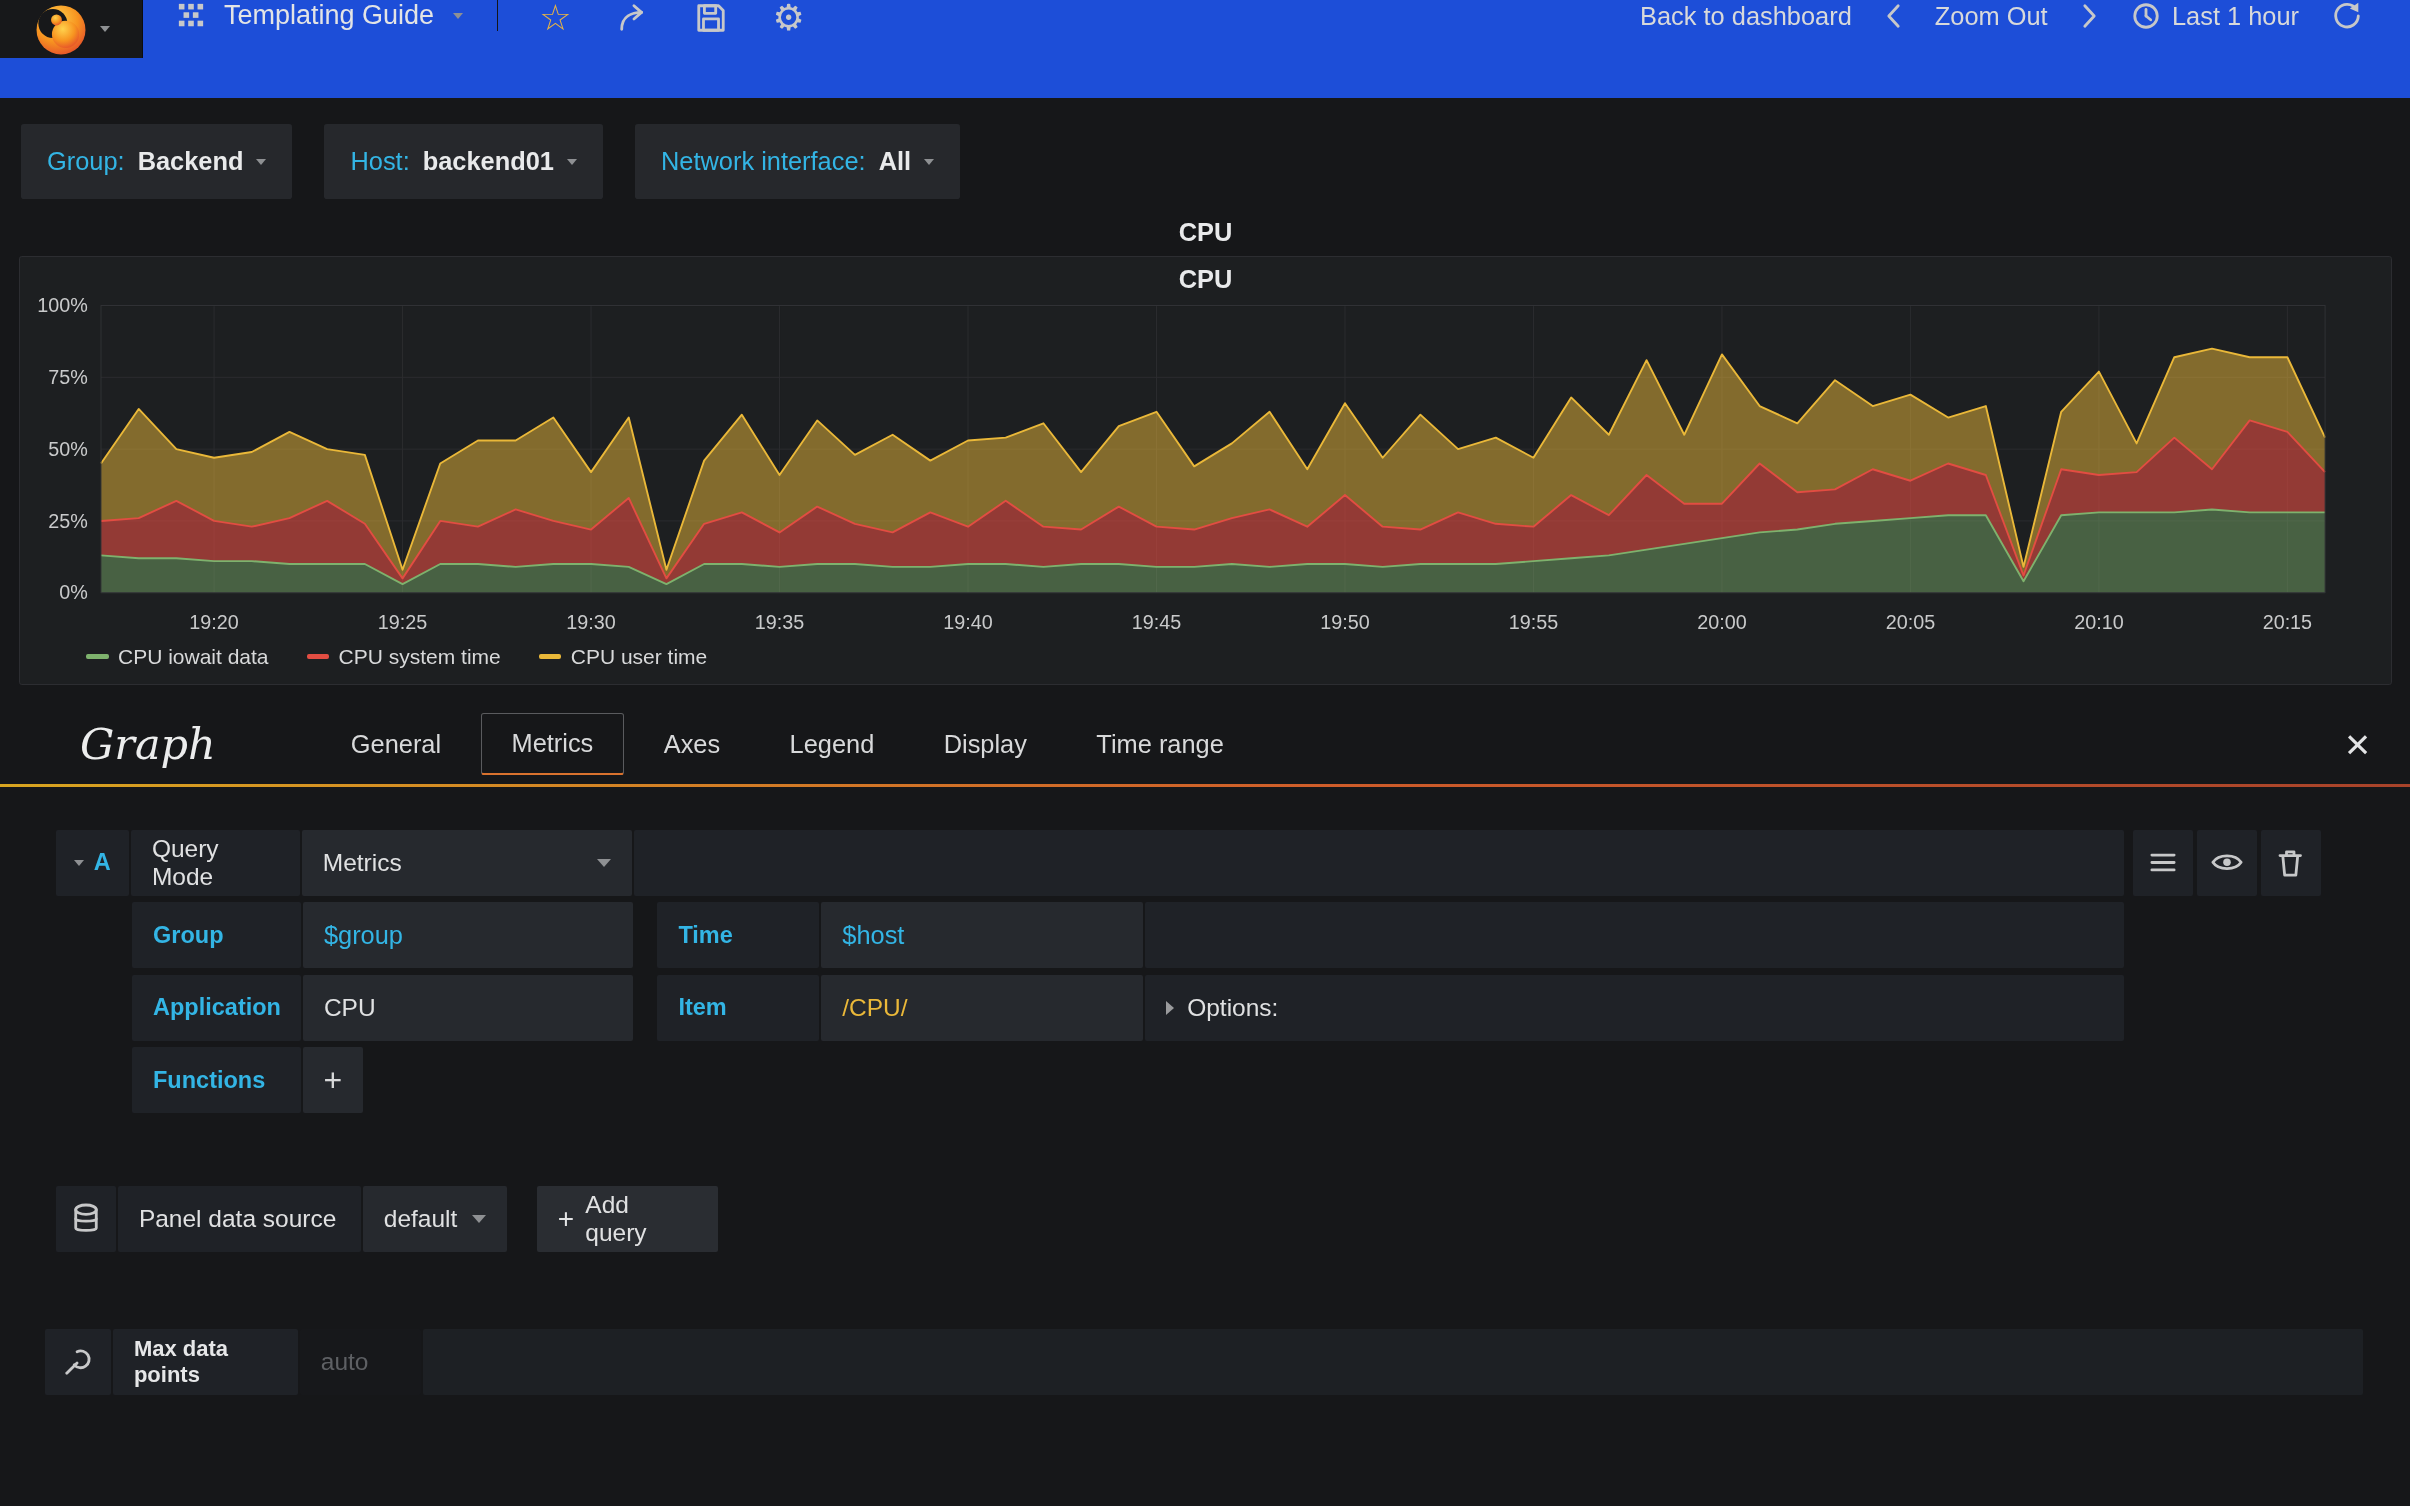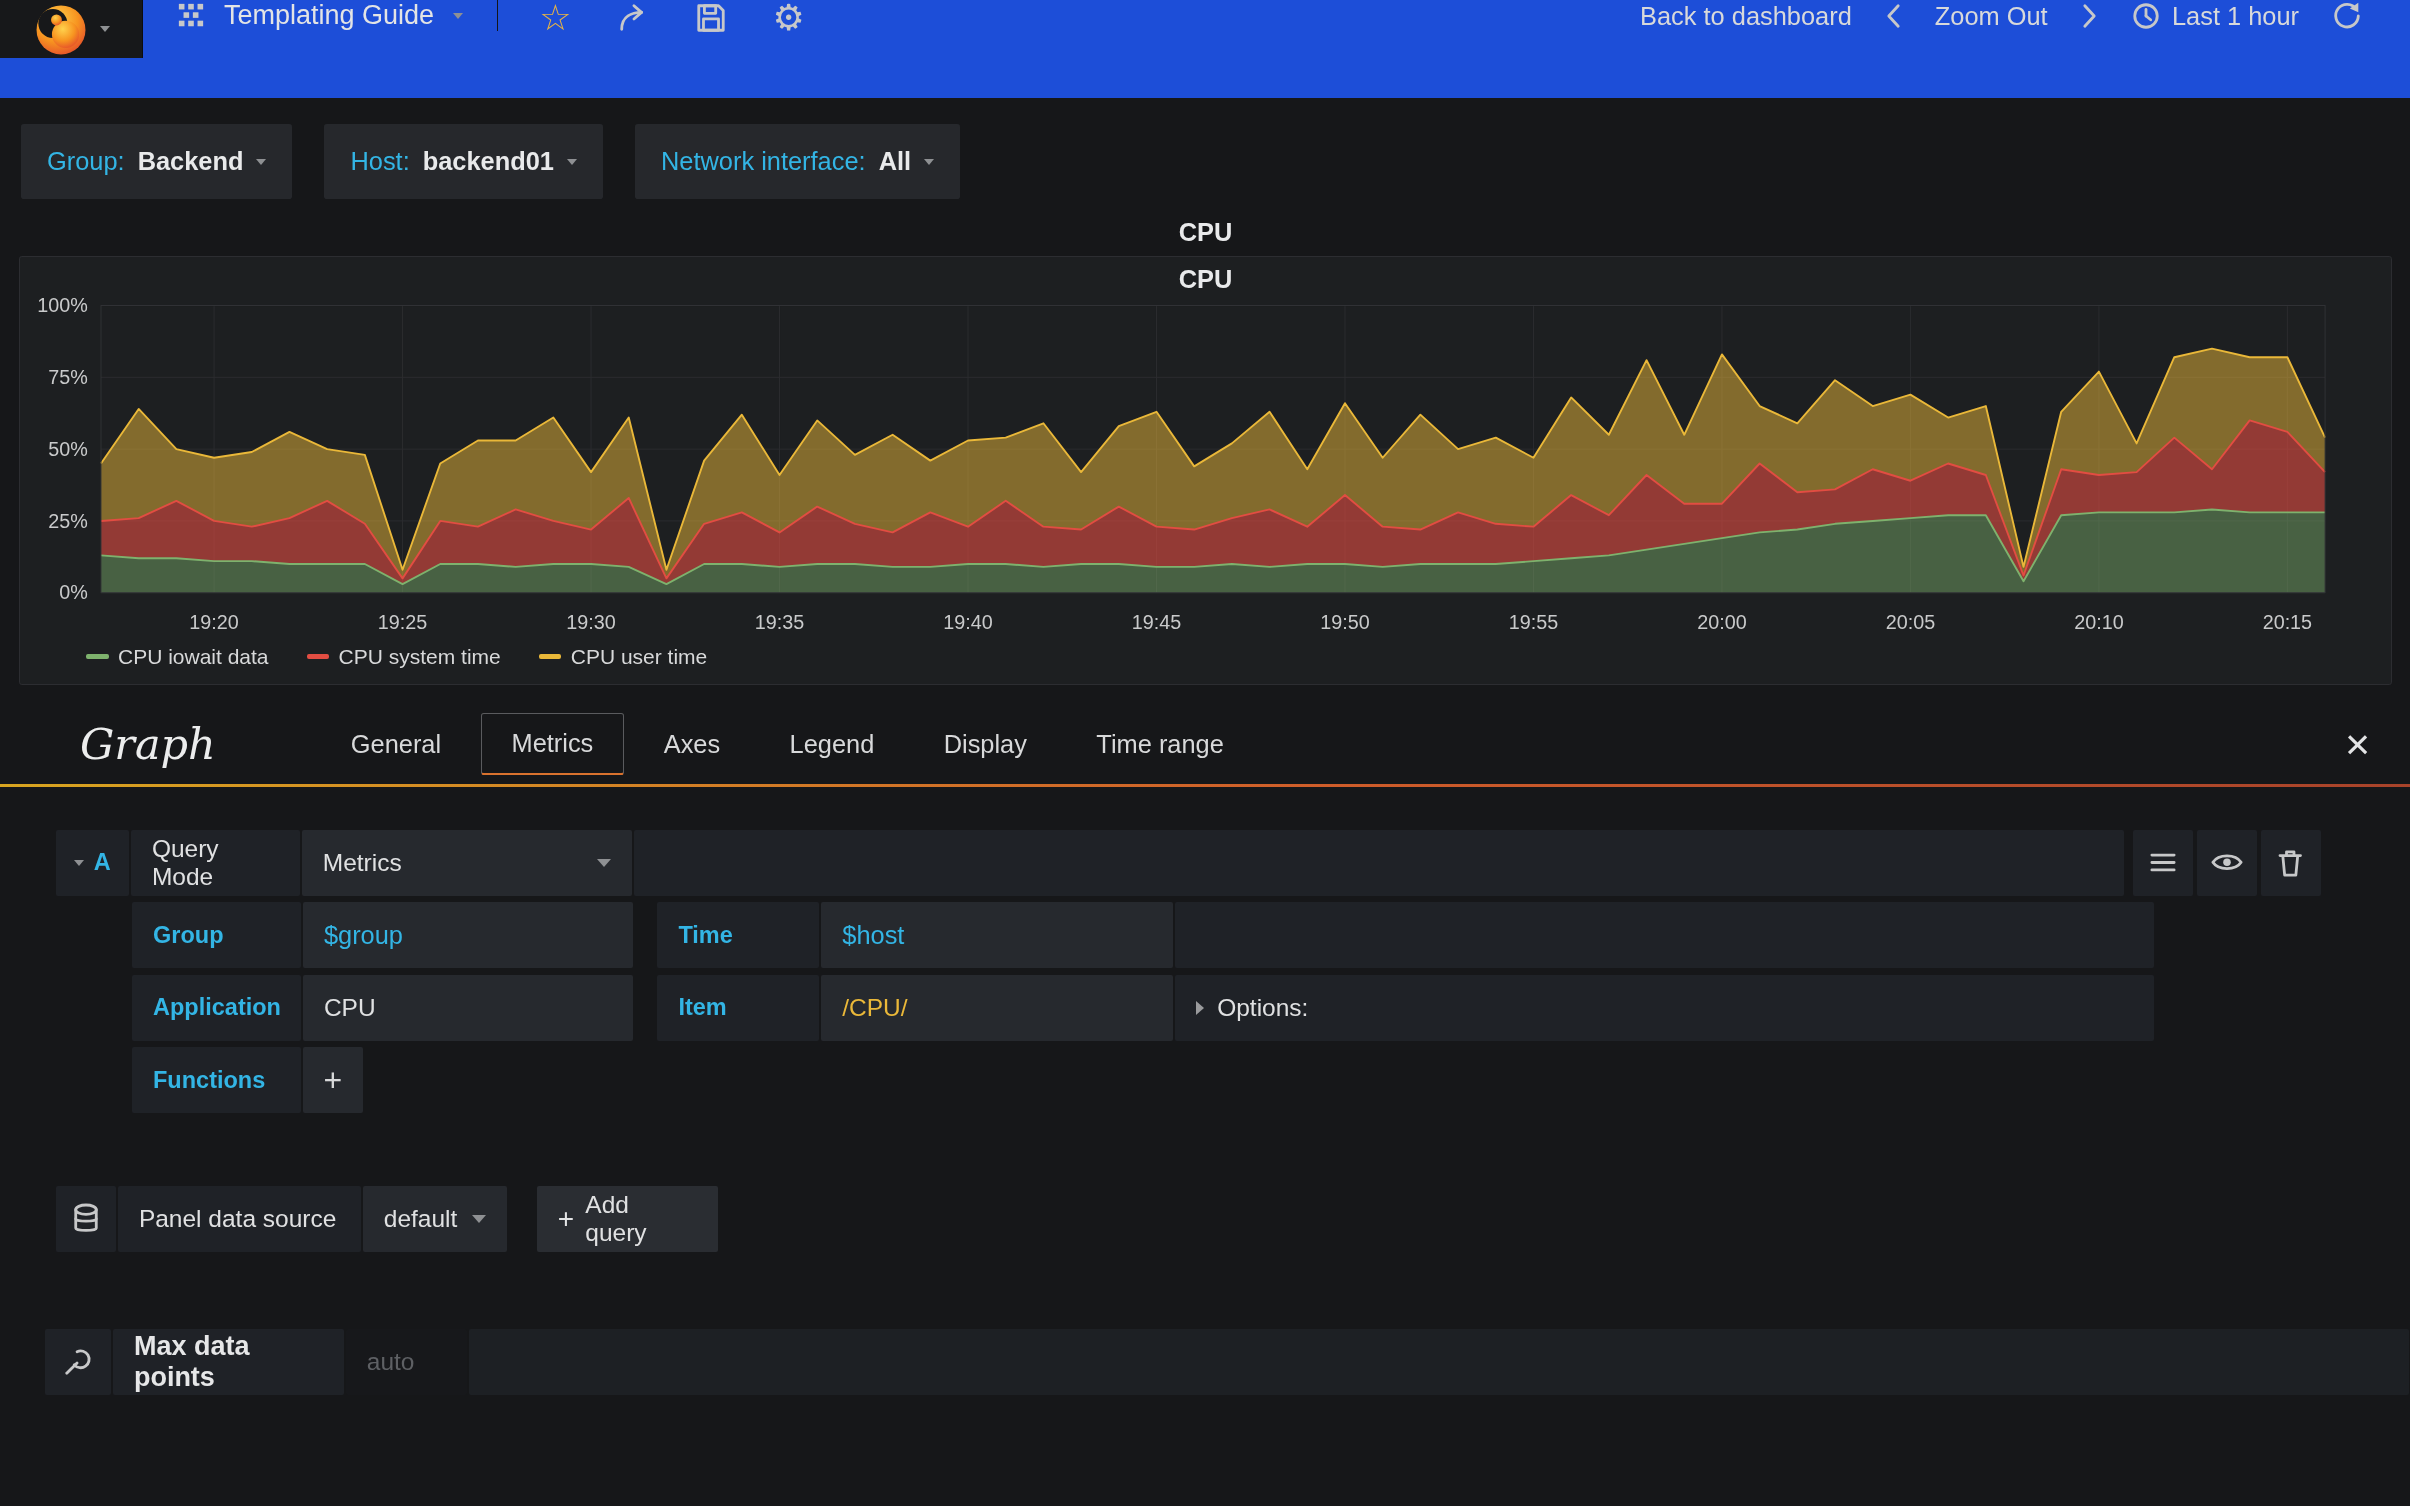--- a/index.html
+++ b/index.html
@@ -53,21 +53,21 @@
 
   
   .editor-body { padding-top:43px; }
   .qrow { display:flex; gap:1.9px; margin:0 0 6.6px 56px; align-items:stretch; }
   .qrow.indent { margin-left:132px; }
   .cell { height:66px; display:flex; align-items:center; background:#1f2227; border-radius:1.9px; padding:0 21px; font-size:24.5px; color:#e0e1e2; }
   .w-letter { width:73px; justify-content:center; gap:9.4px; padding:0; }
   .w-label { width:169px; }
   .w-value { width:330px; background:#26292e; justify-content:space-between; cursor:pointer; }
   .w-hostl { width:162px; margin-left:22.6px; }
-  .w-hostv { width:352px; background:#26292e; }
+  .w-hostv { width:322px; background:#26292e; }
   .w-filler-a { width:1490px; }
   .w-filler { width:979px; }
   .w-plus { width:60px; justify-content:center; background:#26292e; font-size:32px; color:#d8d9da; cursor:pointer; }
   .blue { color:#33b5e5; font-weight:700; font-size:23.5px; }
   .yellow { color:#eab839; }
   .qbtns { display:flex; gap:3.8px; margin-left:7.5px; }
   .qbtn { width:60px; height:66px; background:#1f2227; border-radius:1.9px; display:flex; align-items:center; justify-content:center; cursor:pointer; }
   .letter { color:#33b5e5; font-weight:700; font-size:23.5px; }
   .opt-cell { gap:13px; cursor:pointer; }
 
@@ -75,21 +75,21 @@
   .ds-row { display:flex; gap:1.9px; margin:73px 0 0 56px; align-items:stretch; }
   .ds-icon-btn { width:60px; height:66px; background:#1f2227; border-radius:1.9px; display:flex; align-items:center; justify-content:center; cursor:pointer; }
   .w-dslabel { width:243px; }
   .w-dsval { width:144px; background:#26292e; justify-content:space-between; cursor:pointer; }
   .add-query { margin-left:28px; width:181px; background:#2a2d32; justify-content:center; gap:11.3px; cursor:pointer; }
   .plus-glyph { font-size:28px; color:#e3e4e5; line-height:1; }
 
   
   .max-row { display:flex; gap:1.9px; margin:77px 0 0 45px; align-items:stretch; }
   .w-wrench { width:66px; justify-content:center; padding:0; }
-  .w-maxlabel { width:231px; font-weight:600; color:#e6e7e8; font-size:27px; }
+  .w-maxlabel { width:185px; font-weight:600; color:#e6e7e8; font-size:22px; }
   .w-auto { width:121px; background:#17181b; color:#5e6064; cursor:text; }
   .w-maxfiller { width:1940px; background:#1d2024; }
 
   svg .ic { stroke:#c7c8c9; stroke-width:3; fill:none; stroke-linecap:round; stroke-linejoin:round; }
 </style>
 </head>
 <body>
 
 <div class="navbar">
   <div class="logo-section">

